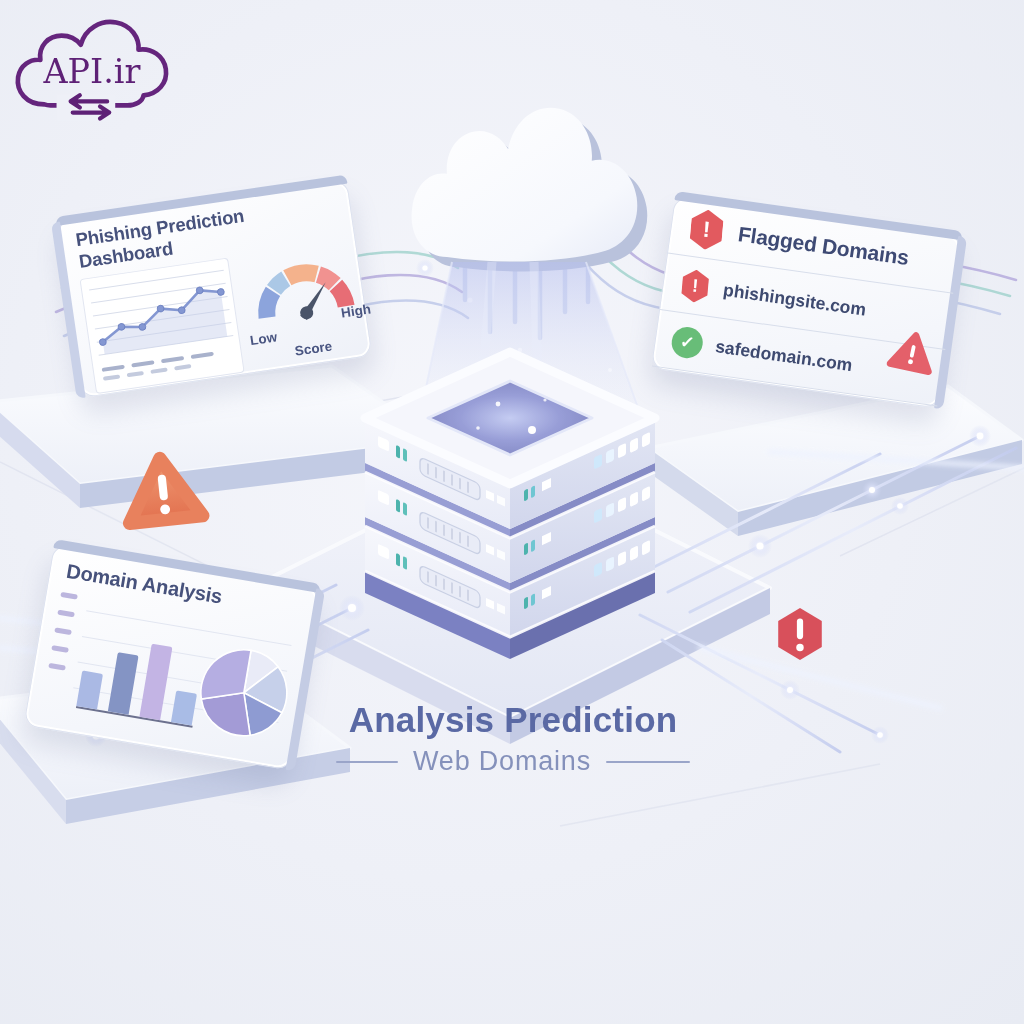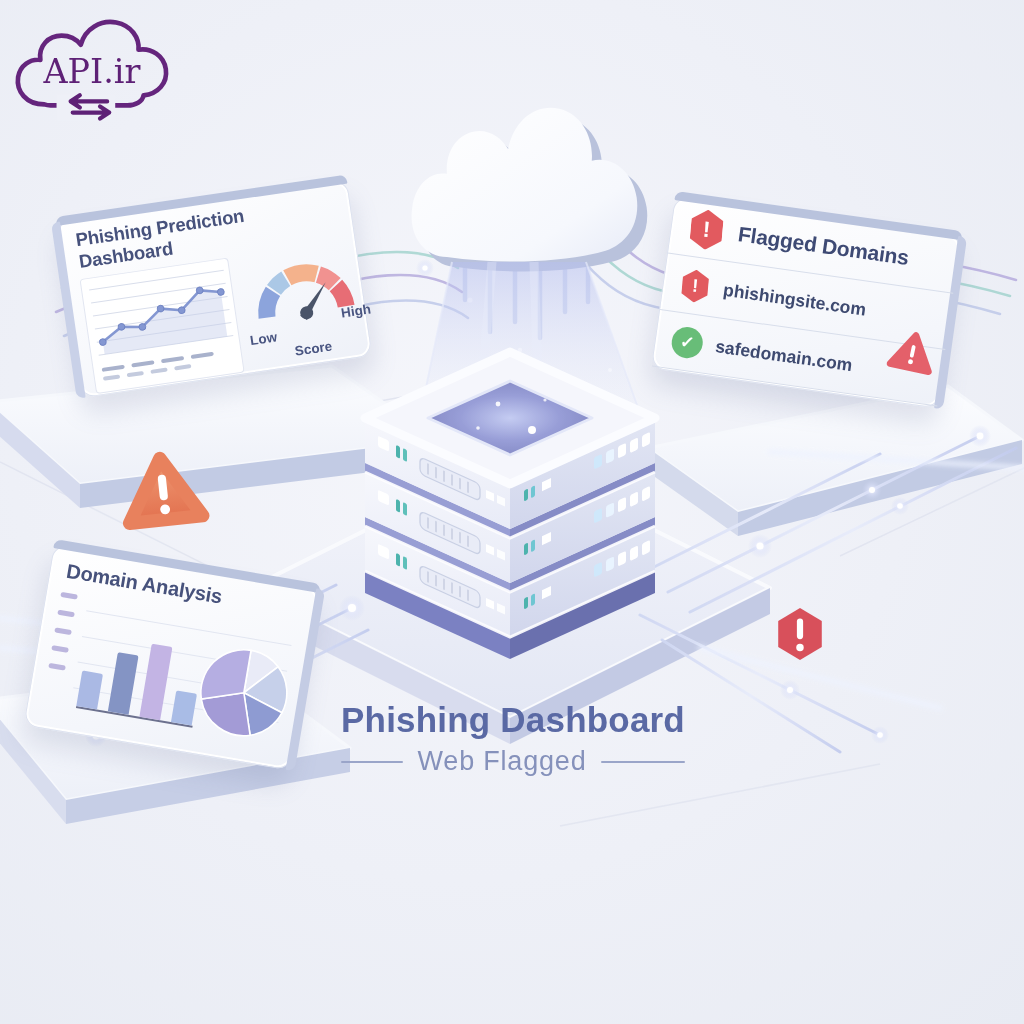--- a/index.html
+++ b/index.html
@@ -548,24 +548,24 @@
     <rect x="40" y="26" width="8" height="25" rx="4" fill="#fff"></rect>
       <circle cx="44" cy="60" r="4.8" fill="#fff"></circle>
   </svg>
   <svg class="abs" id="warn-hex" width="52" height="56" viewBox="0 0 50 54">
     <path d="M25,2 L46,14.5 L46,39.5 L25,52 L4,39.5 L4,14.5 Z" fill="#d8505b"></path>
     <rect x="22" y="12" width="6" height="20" rx="3" fill="#fff"></rect>
       <circle cx="25" cy="40" r="3.6" fill="#fff"></circle>
   </svg>
 
   <div id="footer">
-    <div class="t1">Phishing Dashboard</div>
+    <div class="t1">Analysis Prediction</div>
     <div class="t2row">
       <span class="fdash l"></span>
-      <span class="t2">Web Flagged</span>
+      <span class="t2">Web Domains</span>
       <span class="fdash r"></span>
     </div>
   </div>
 
   <svg class="abs" id="logo" width="172" height="120" viewBox="0 0 170 118">
     <path d="M34,95 C16,95 6,82 8,68 C10,56 20,50 30,51 C28,37 38,27 51,27 C59,27 66,31 70,36 C74,20 90,11 105,14 C120,17 128,29 127,41 C140,39 152,47 154,60 C156,74 146,85 132,86 C131,92 124,96 116,96 L40,96 C38,96 36,95.7 34,95 Z" fill="none" stroke="#65257d" stroke-width="4.6" stroke-linejoin="round" stroke-linecap="round"></path>
     <rect x="46" y="85" width="58" height="26" fill="#eef0f7"></rect>
     <text x="81" y="74" text-anchor="middle" font-family="DejaVu Serif, serif" font-size="33" fill="#5e2176">API.ir</text>
     <g stroke="#5e2176" stroke-width="4.2" stroke-linecap="round" stroke-linejoin="round" fill="none">
       <path d="M96,92 L60,92 M60,92 l9,-6 M60,92 l9,6"></path>

